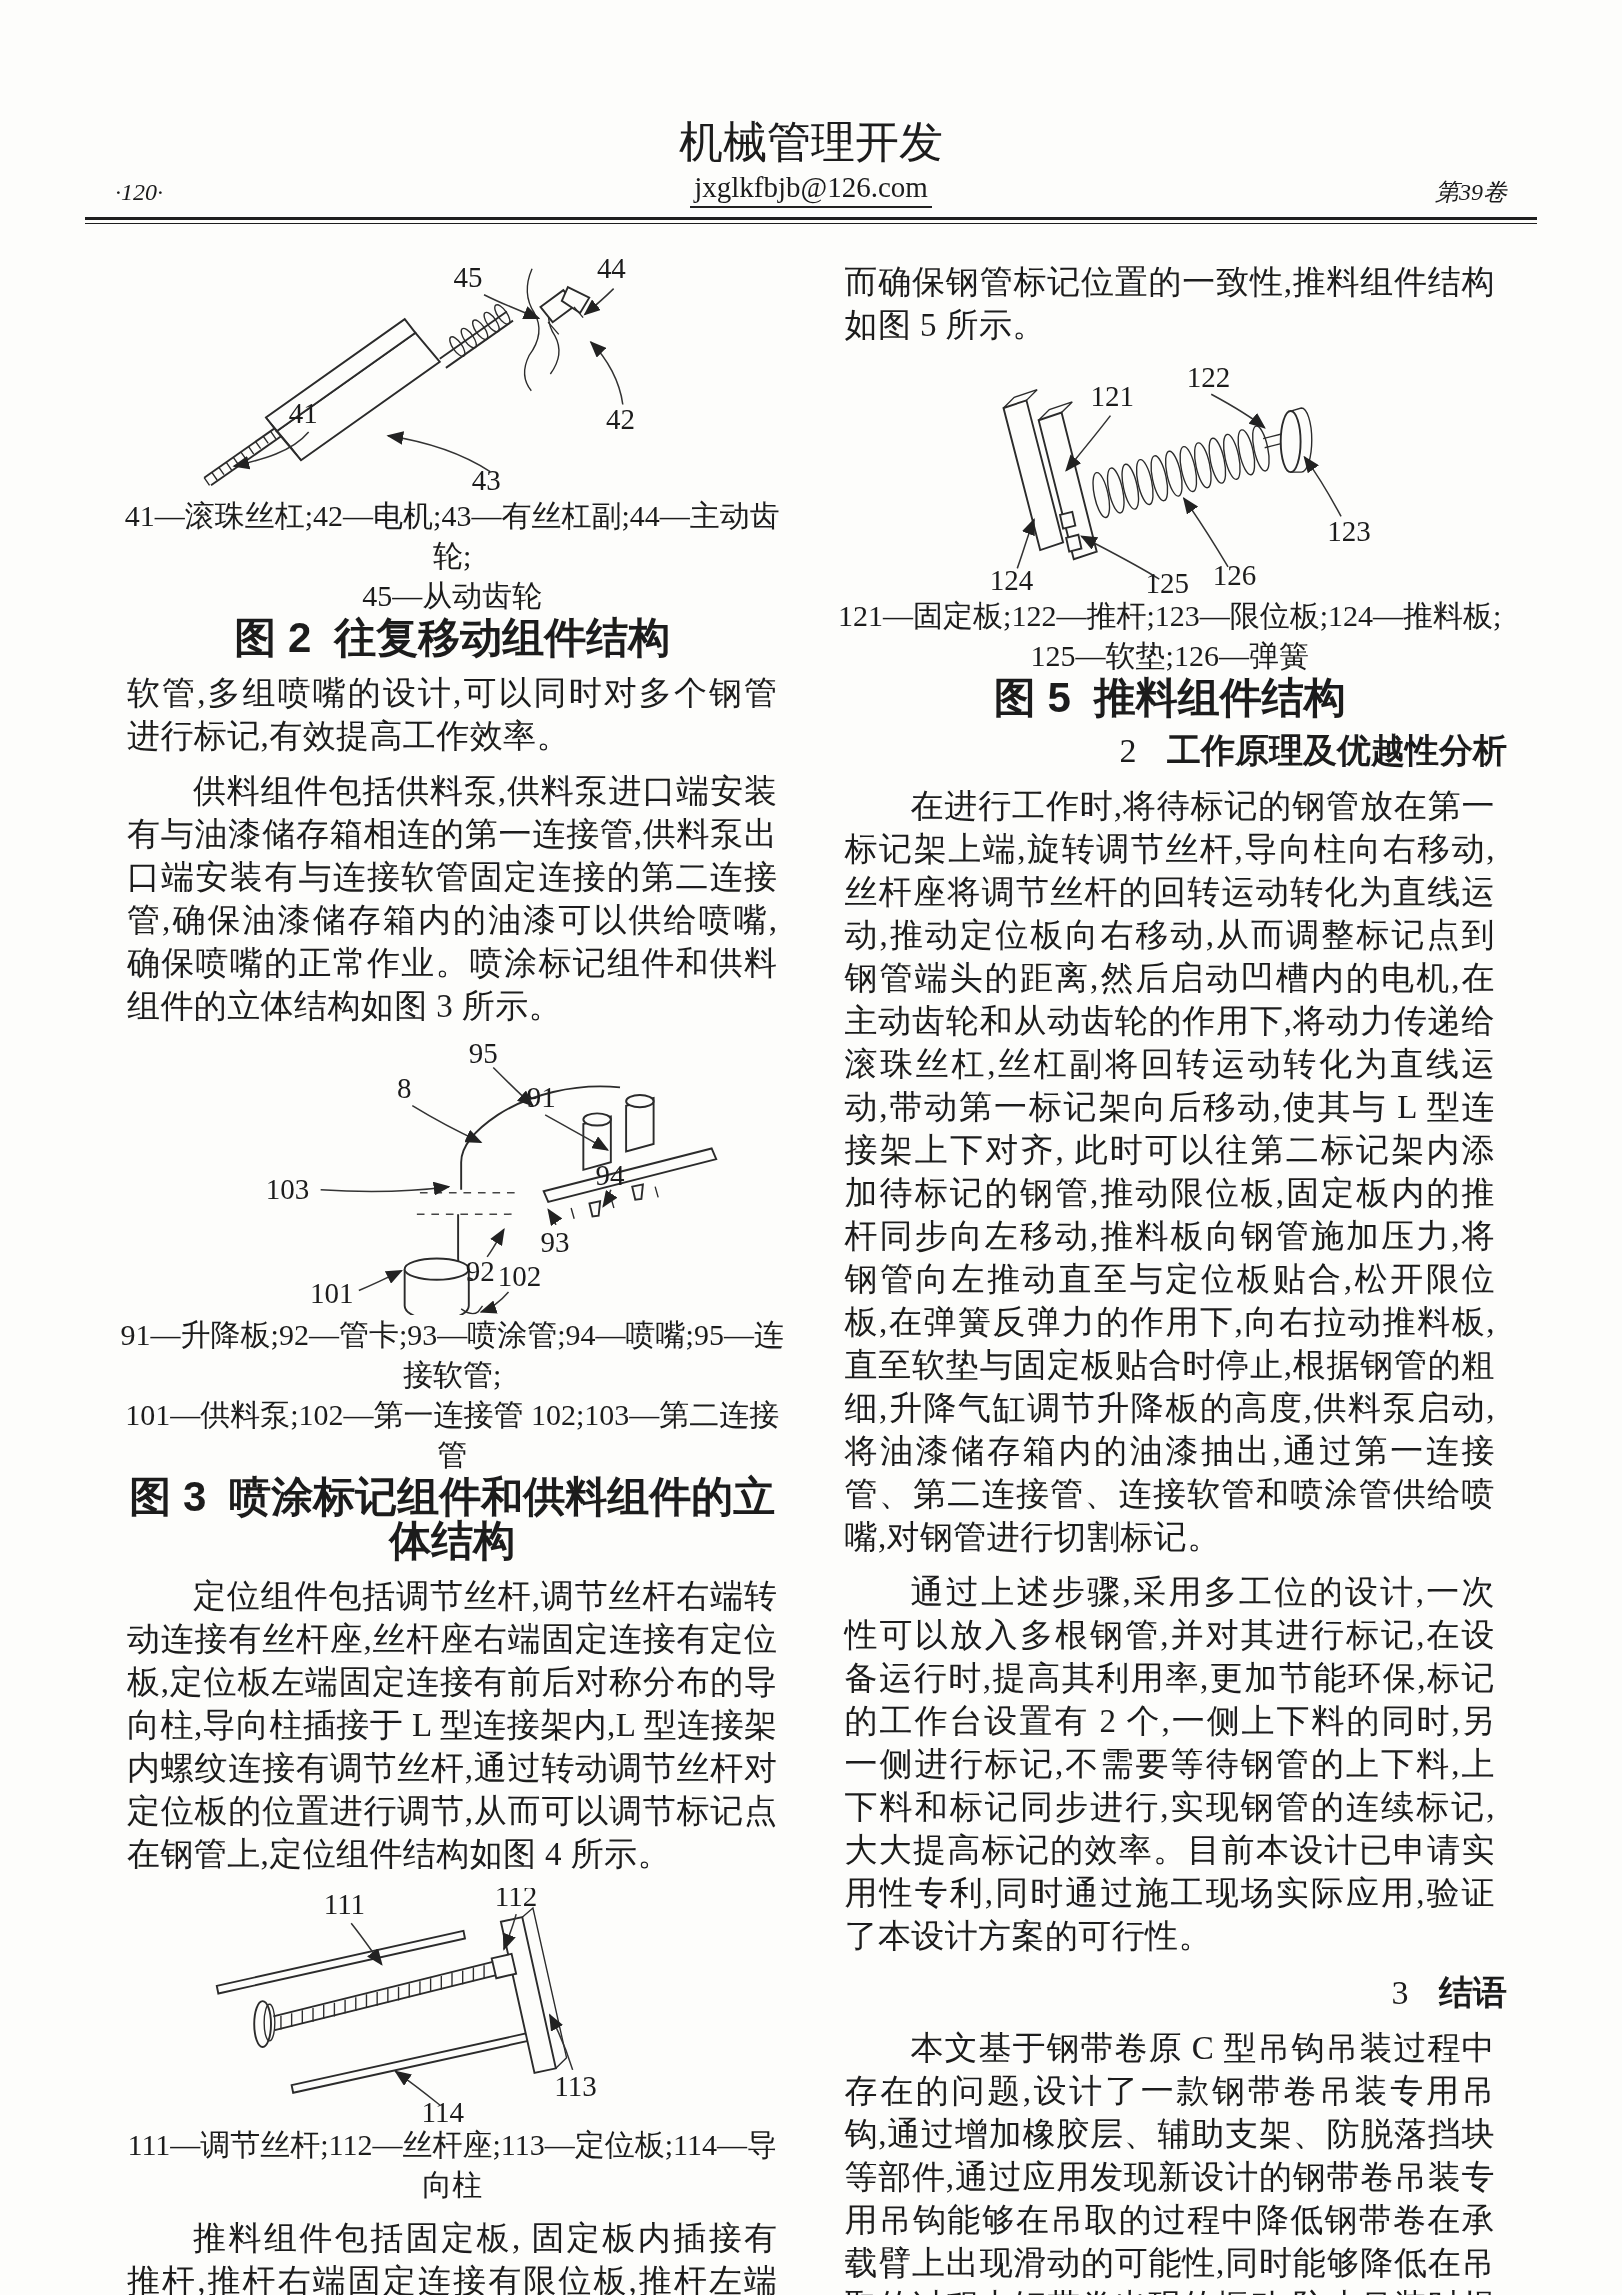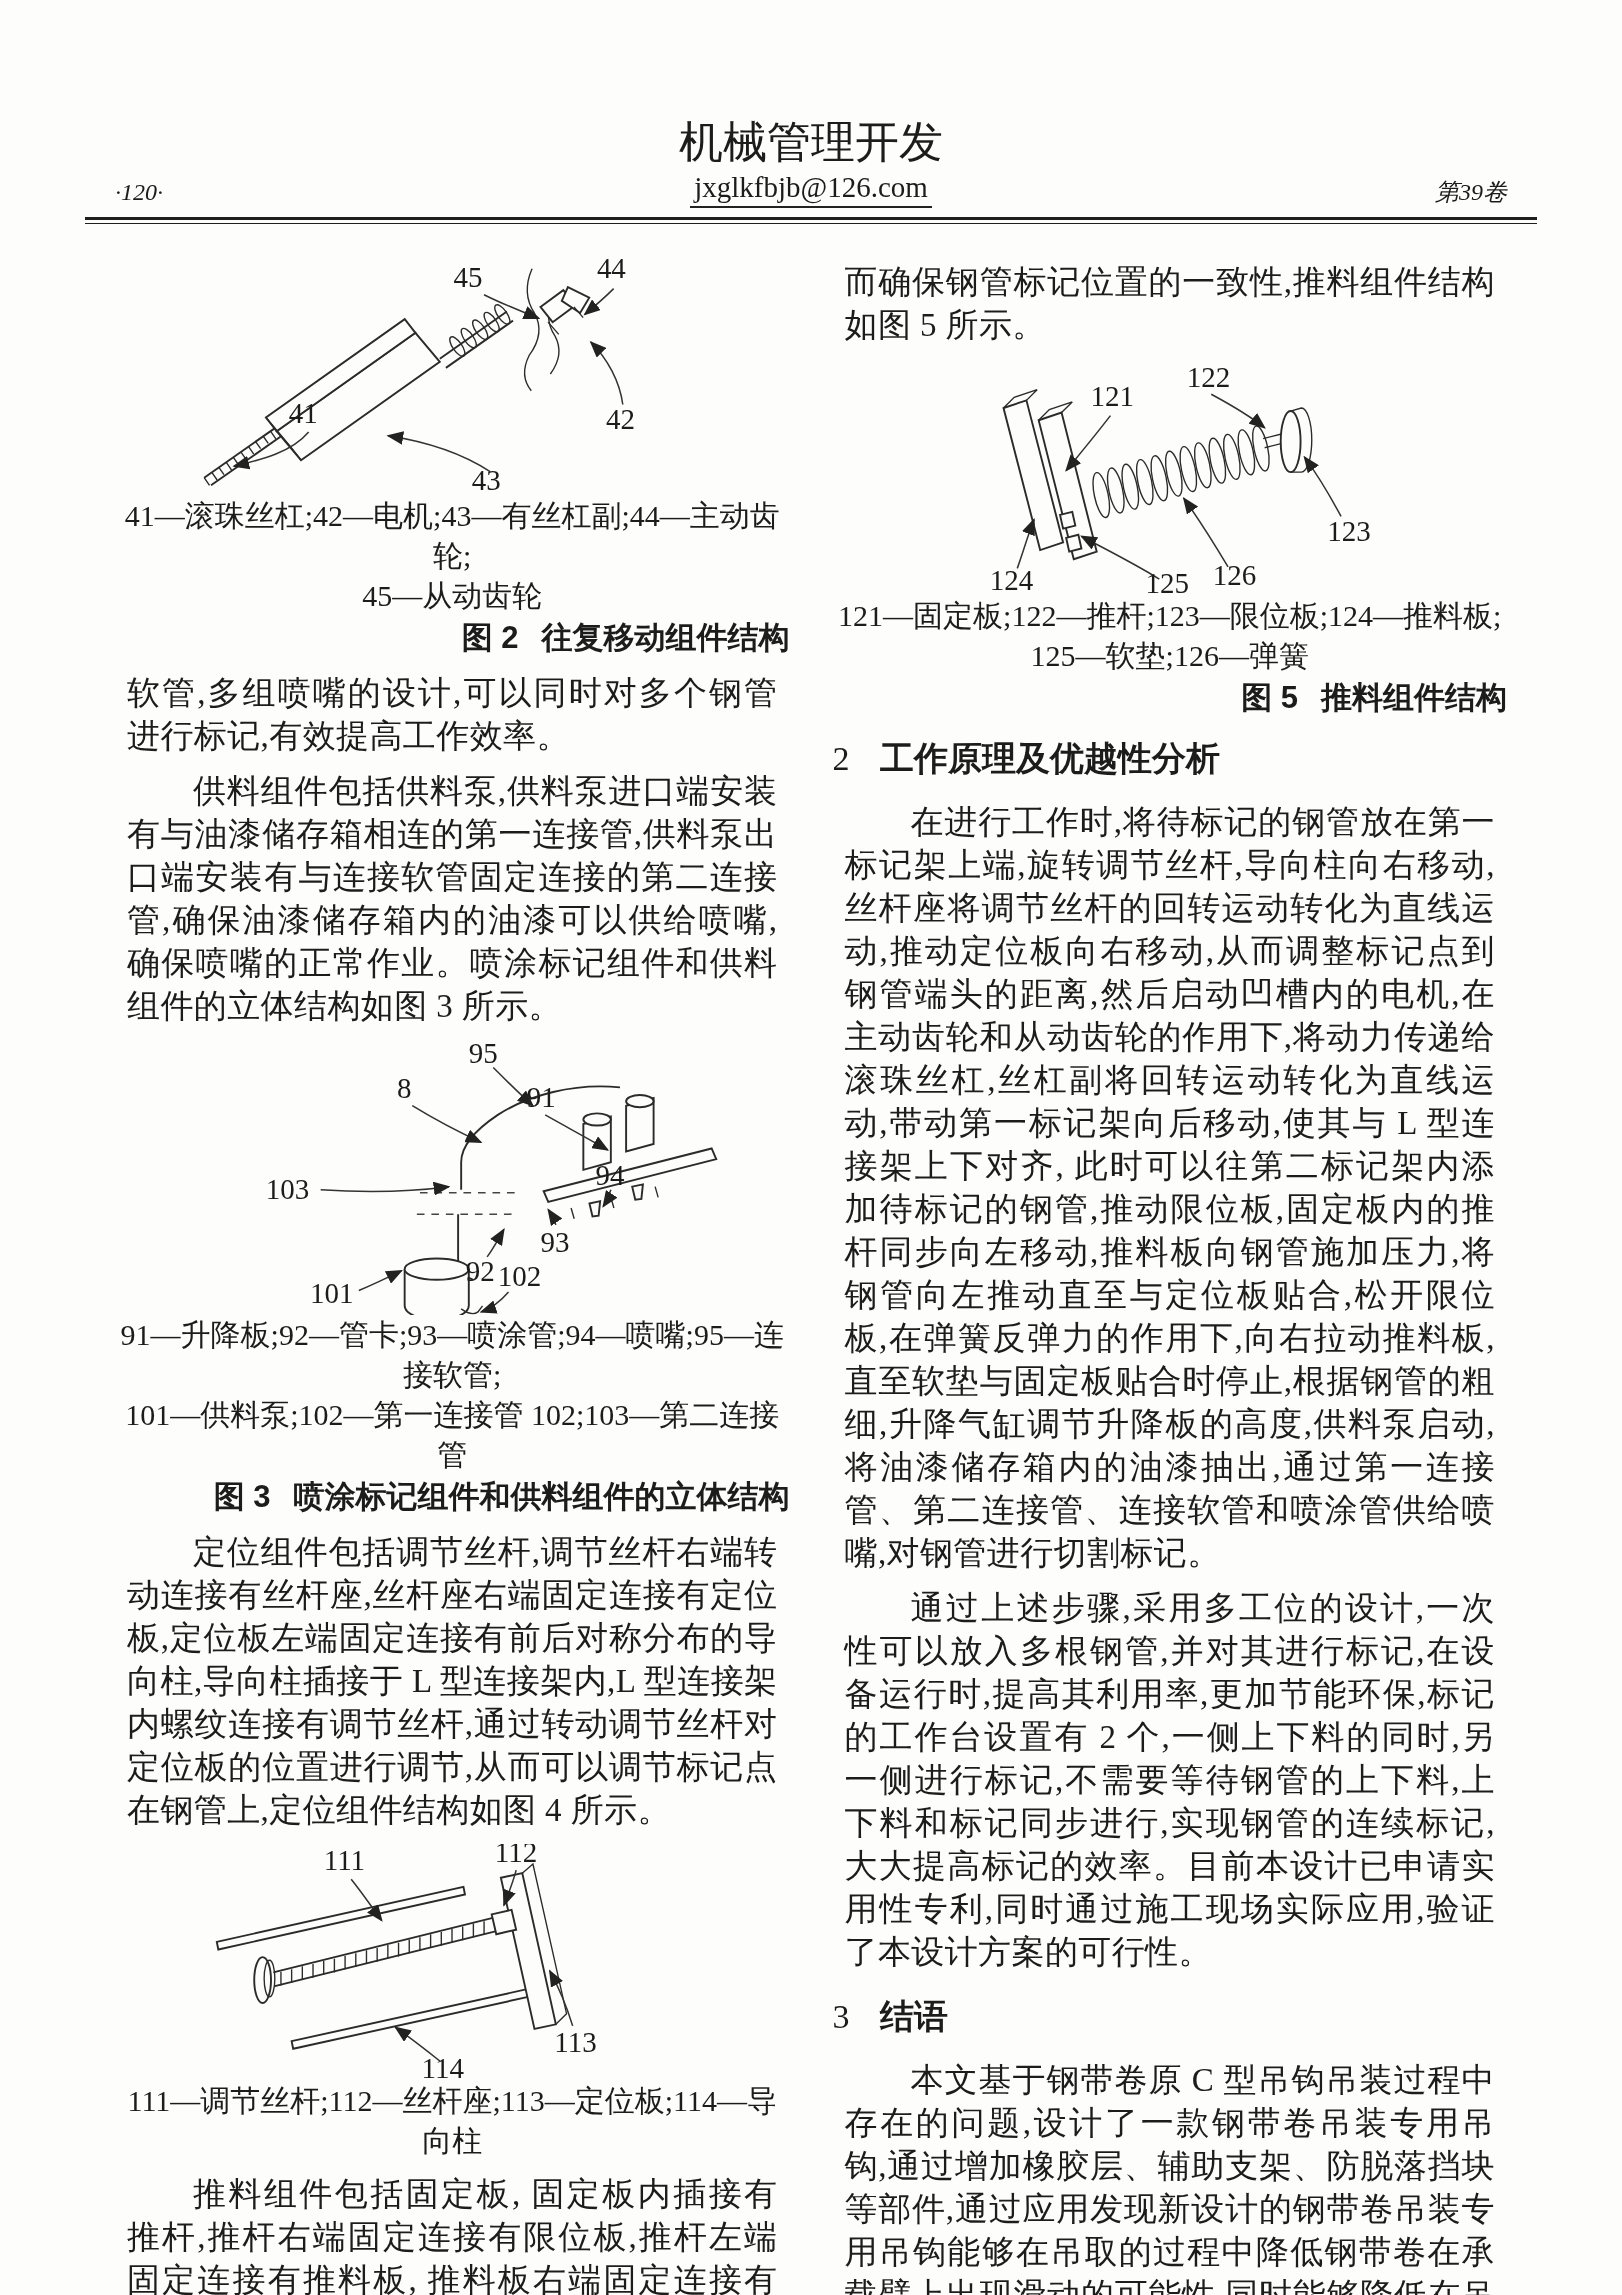--- a/index.html
+++ b/index.html
@@ -38,36 +38,36 @@
   }
   .para.noindent{text-indent:0;}
   
   .figure{margin:3.1px 0 7.6px;}
   .figure svg{display:block;margin:0 auto;}
   .fig-caption{
     font-size:30px;line-height:40px;text-align:center;margin:0;
   }
   .fig-title{
     font-family:"Liberation Sans","DejaVu Sans",sans-serif;font-weight:bold;
-    font-size:31px;line-height:44px;text-align:right;margin:0 0 4.6px;
+    font-size:42px;line-height:44px;text-align:center;margin:0 0 4.6px;
   }
   .fig-title .gap{display:inline-block;width:23px;}
   svg text{
     font-family:"Liberation Serif","DejaVu Serif",serif;
     font-size:38px;fill:#1c1c1c;
   }
   svg .ln{stroke:#2b2b2b;stroke-width:2.5;fill:none;}
   svg .ln-thin{stroke:#2b2b2b;stroke-width:1.8;fill:none;}
   svg .face{stroke:#2b2b2b;stroke-width:2.5;fill:#fdfdfb;}
   svg .leader{stroke:#333;stroke-width:2;fill:none;}
   svg .dash{stroke:#444;stroke-width:2;fill:none;stroke-dasharray:10 9;}
   
   .section-heading{
     font-family:"Liberation Sans","DejaVu Sans",sans-serif;font-weight:bold;
-    font-size:34px;line-height:60px;margin:4.6px 0 3.1px;
+    font-size:34px;line-height:45px;margin:4.6px 0 3.1px;text-align:right;
   }
   .section-heading .no{font-weight:normal;font-family:"Liberation Serif","DejaVu Serif",serif;}
   .section-heading .gap{display:inline-block;width:30.5px;}
 </style>
 </head>
 <body>
 
 <div class="page">
 
   <div class="hdr">

